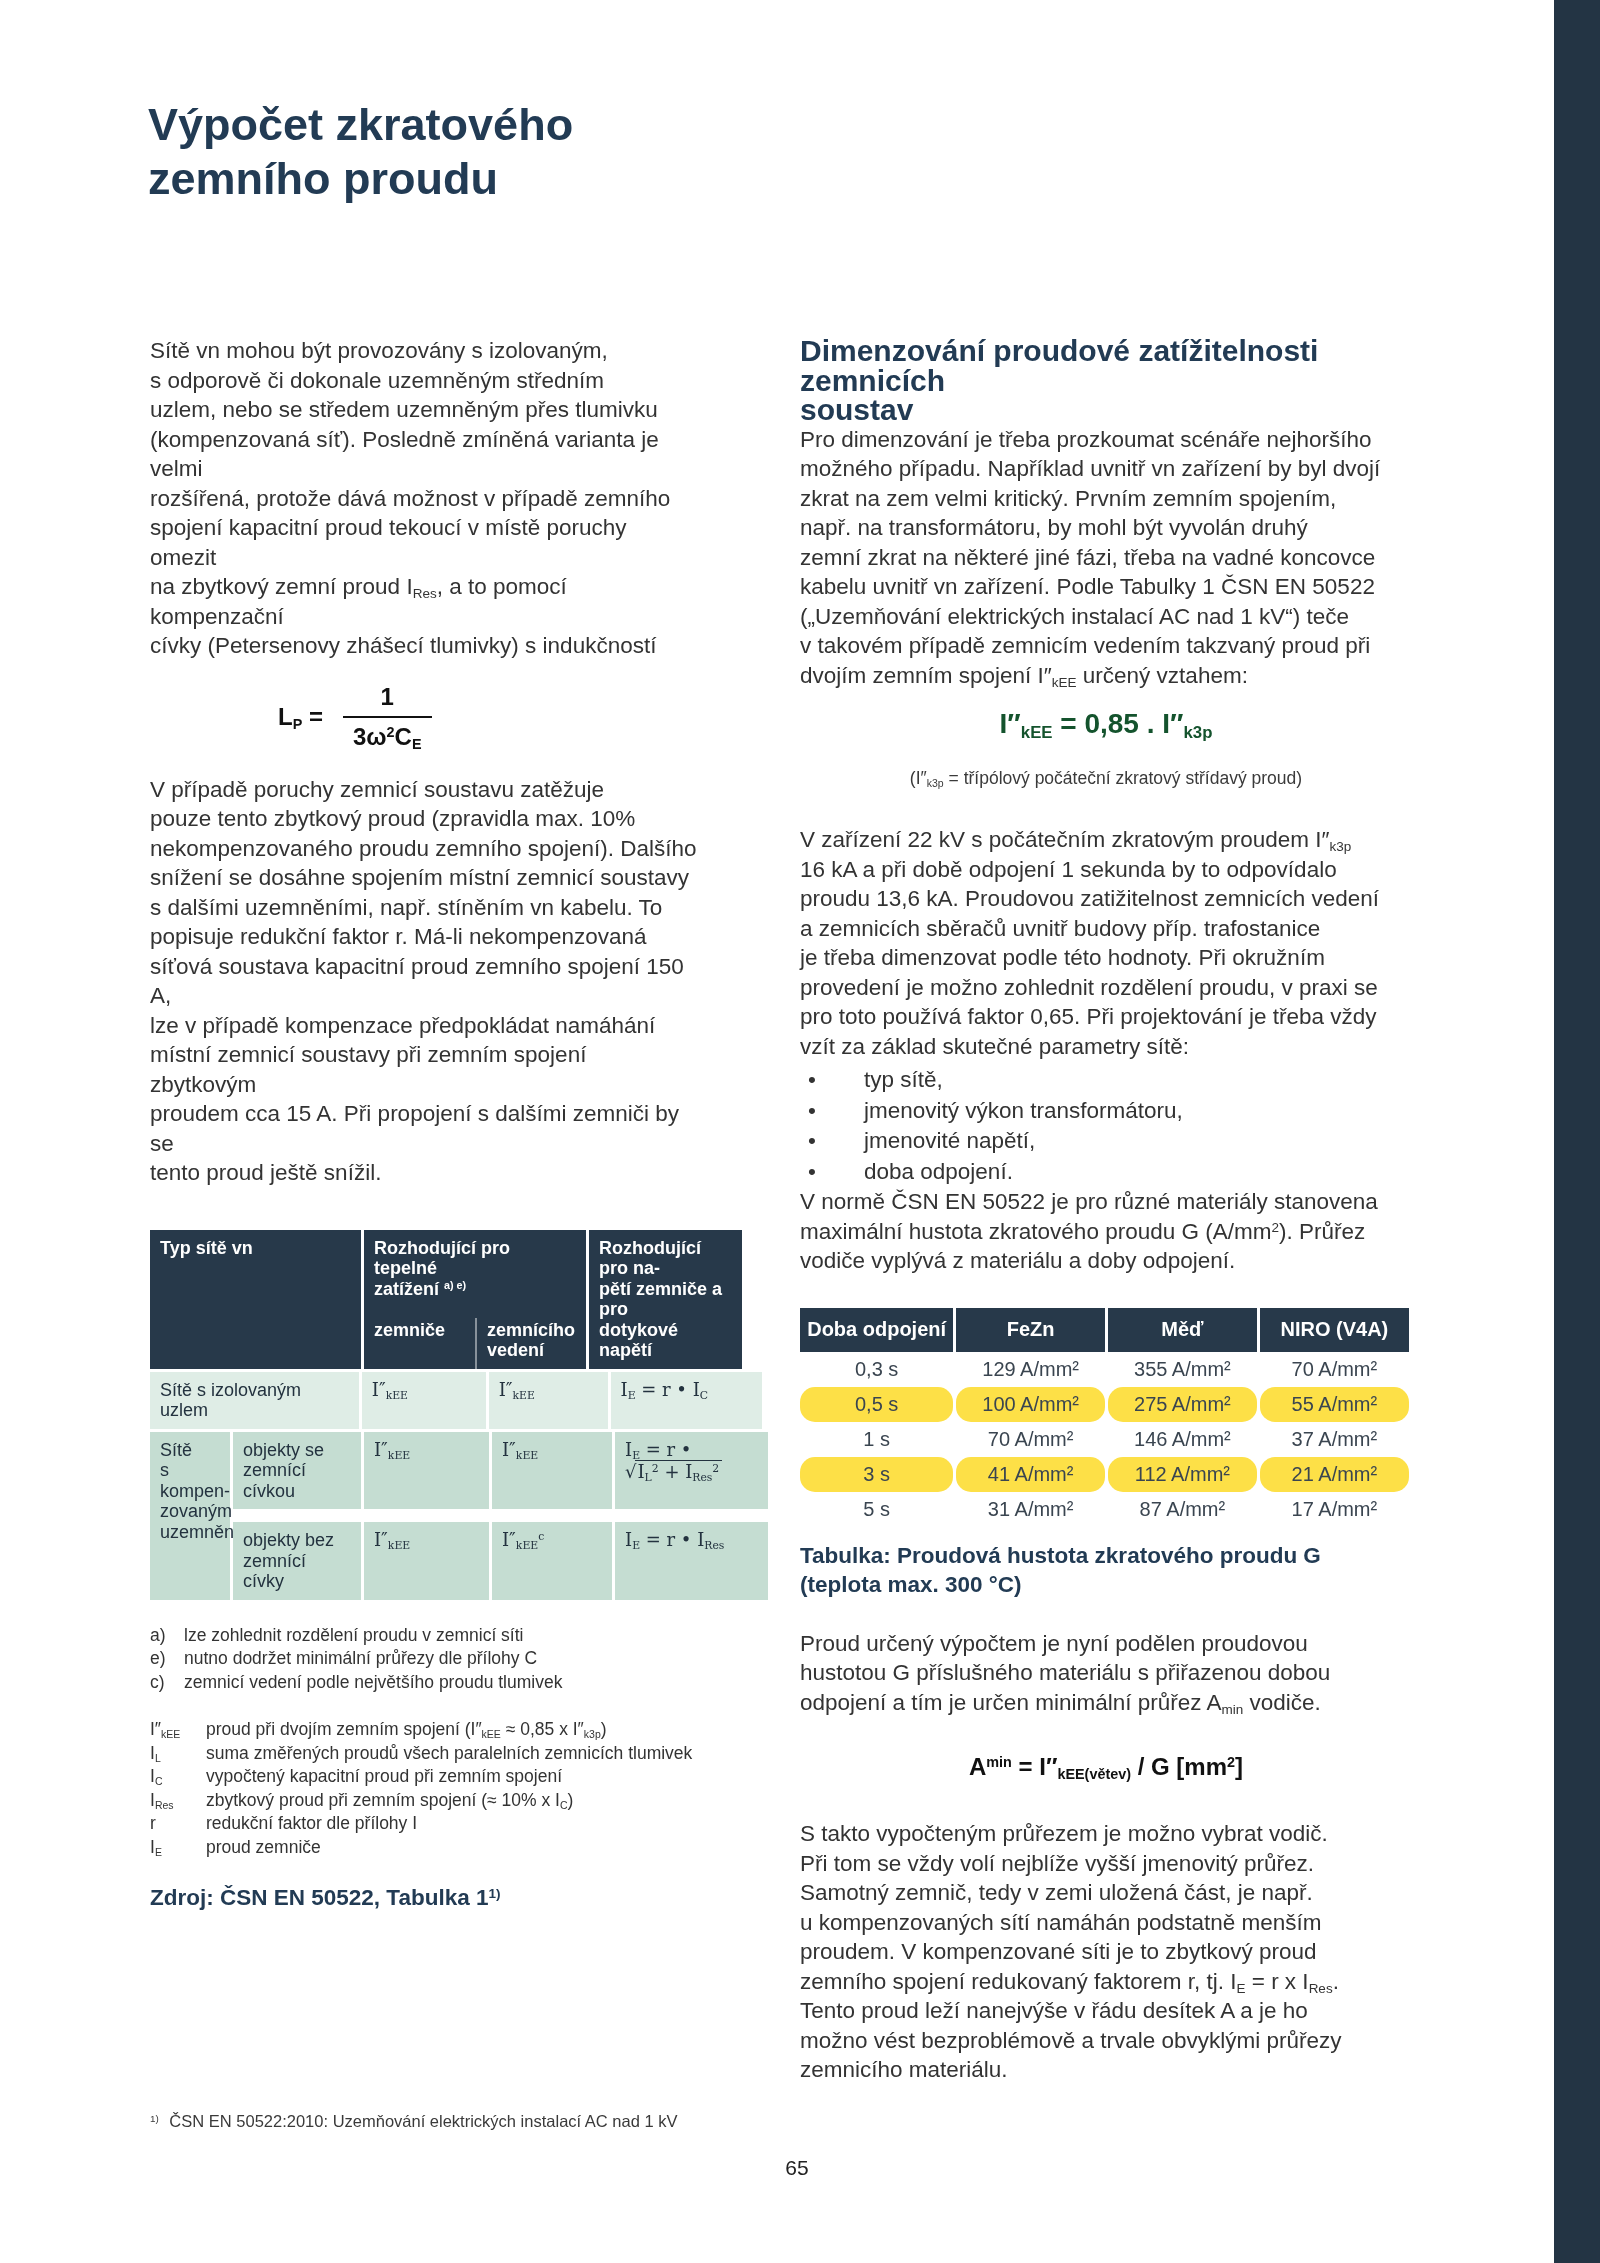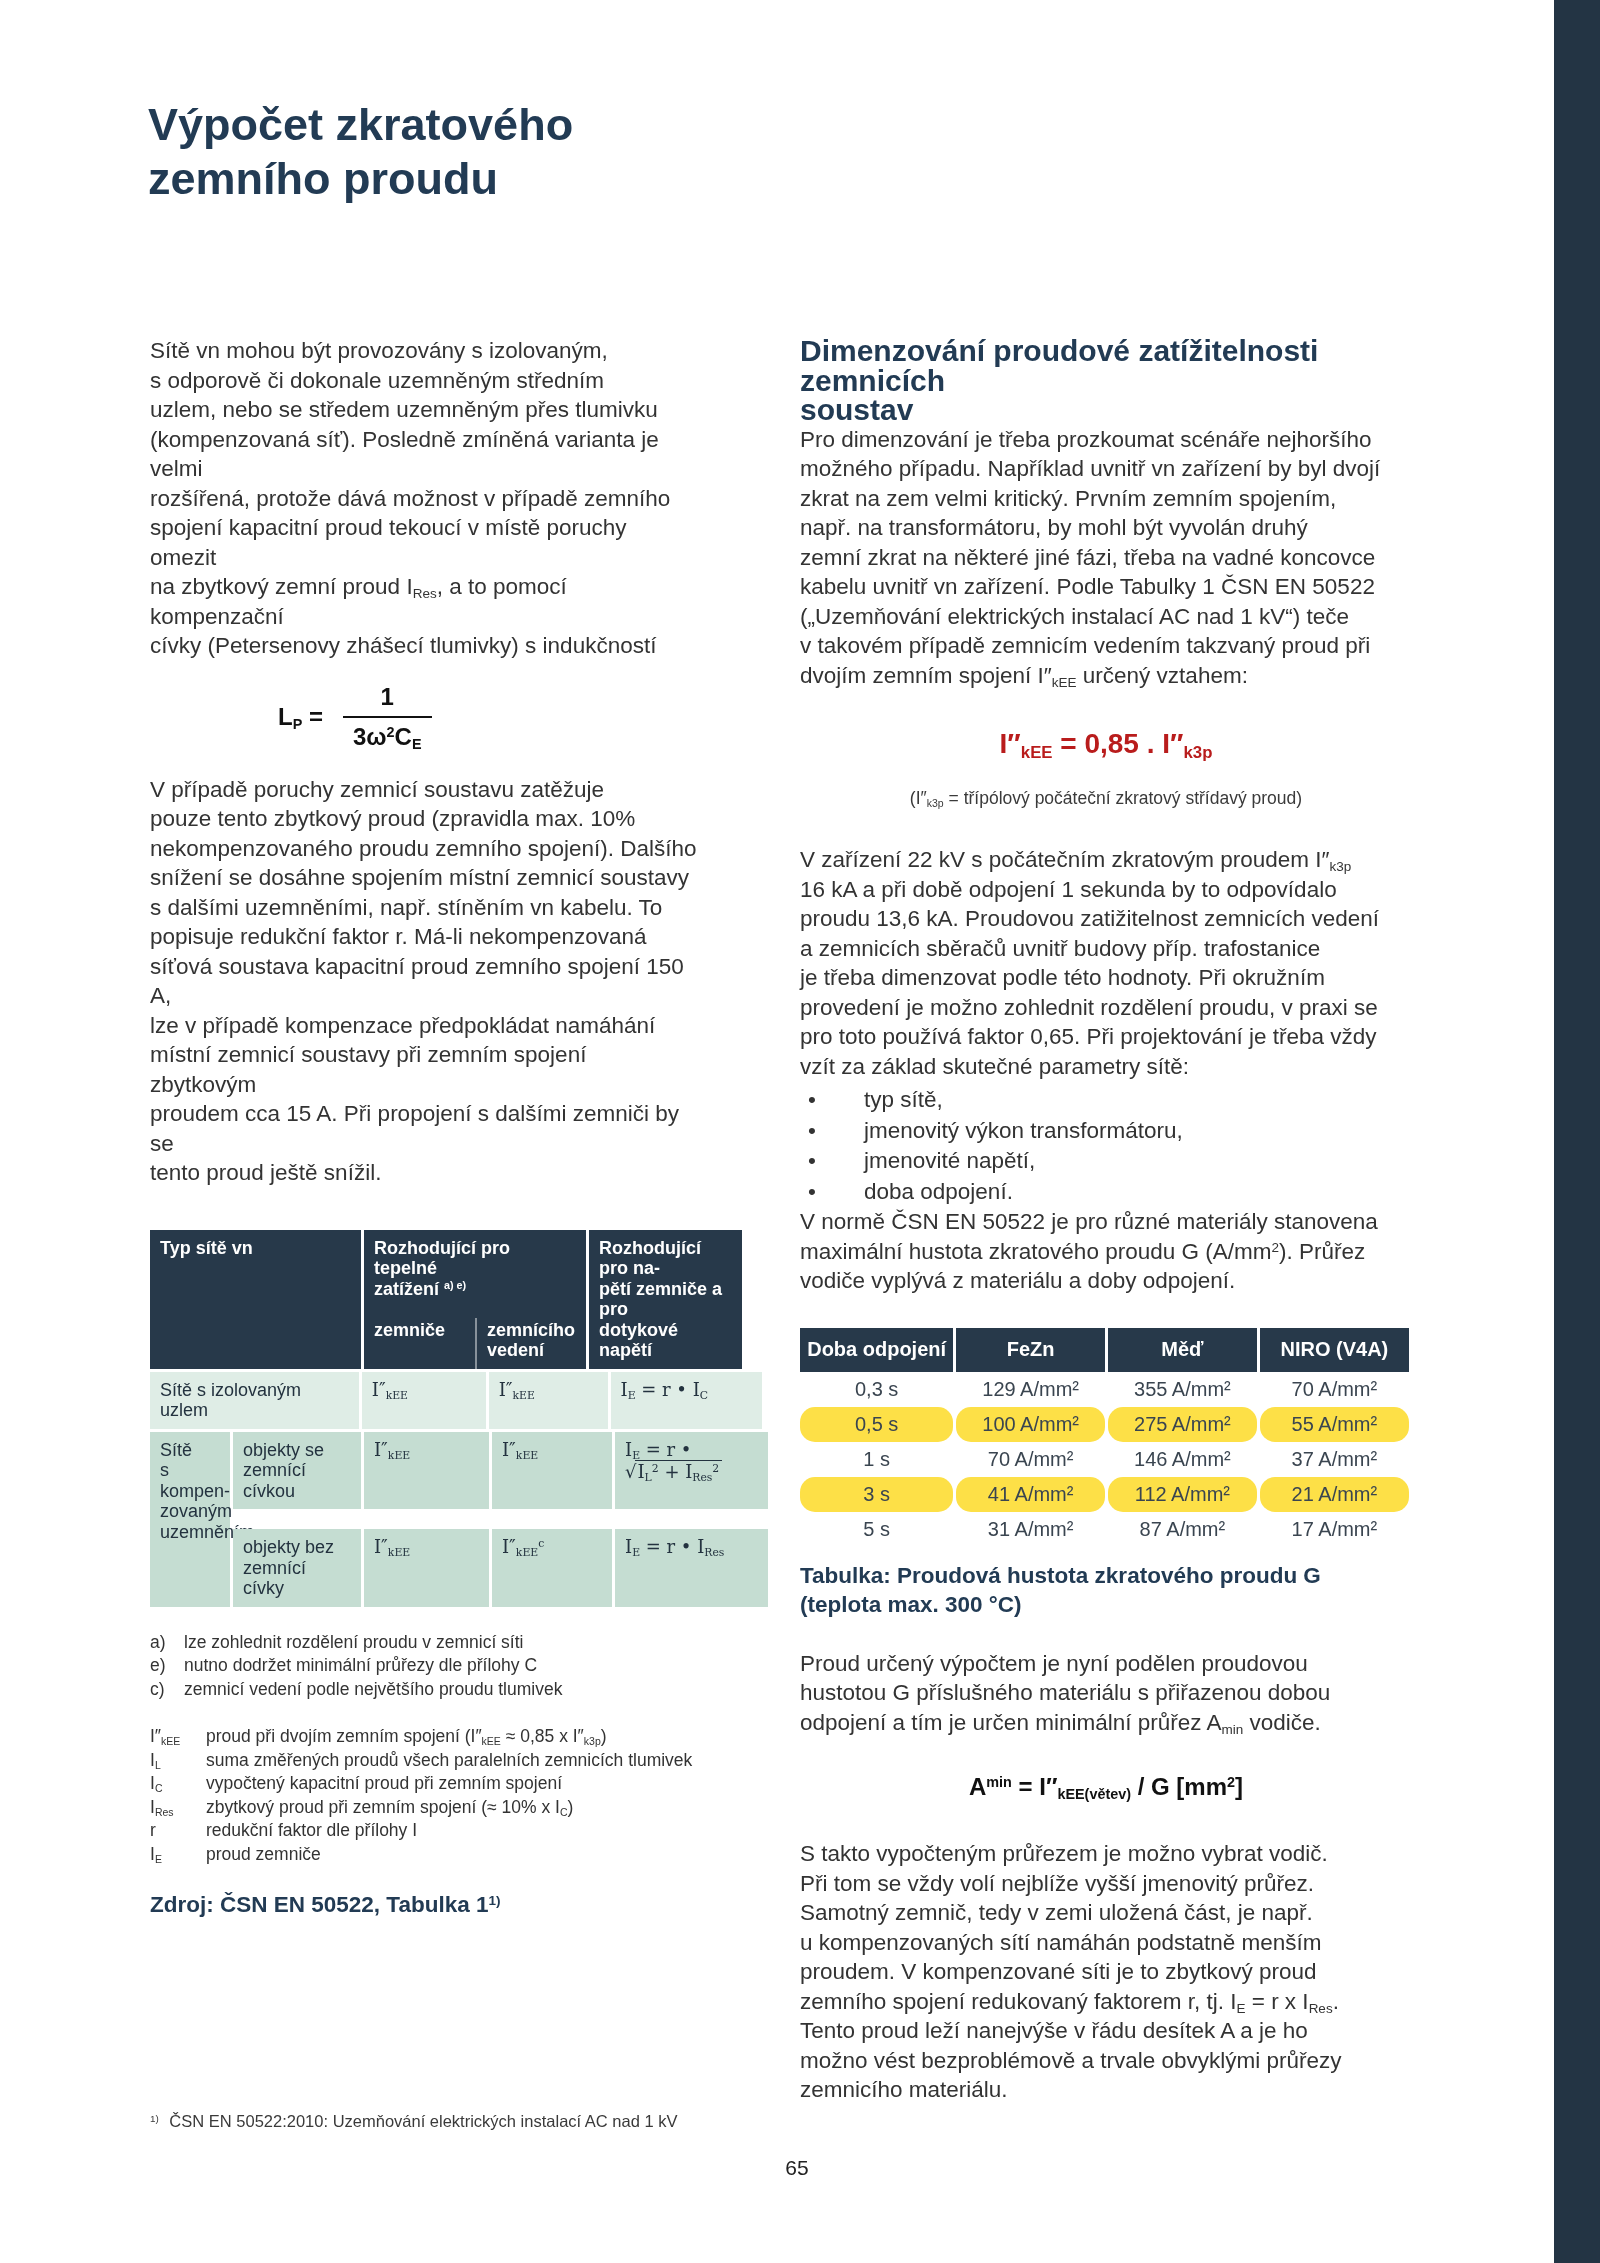--- a/index.html
+++ b/index.html
@@ -36,37 +36,37 @@
   .t1 .cell{padding:8px 10px;box-sizing:border-box;white-space:pre-line;color:#23323F;}
   .t1 .bg1{background:#DFEDE6;}
   .t1 .bg2{background:#C5DDD2;}
   .t1 .c-type{width:211px;}
   .t1 .c-sub{width:128px;}
   .t1 .c-e{width:125px;}
   .t1 .c-l{width:120px;}
   .t1 .c-v{width:153px;}
   .t1 .grp{display:flex;gap:3px;margin-top:3px;}
   .t1 .grp .typegroup{width:80px;padding:8px 10px;box-sizing:border-box;white-space:pre-line;color:#23323F;}
-  .t1 .grp .stack{display:flex;flex-direction:column;gap:20px;flex:1;}
+  .t1 .grp .stack{display:flex;flex-direction:column;gap:13px;flex:1;}
   .t1 .grp .stack .trow{margin-top:0;}
   .fm{font-family:"DejaVu Serif",serif;color:#2A445C;}
   .sqrt{display:inline-block;}
   .sqrt .rad{margin-right:-1px;}
   .sqrt .vinc{border-top:1.5px solid currentColor;padding:1px 3px 0 2px;display:inline-block;}
   
   .notes{margin-top:24px;font-size:17.5px;line-height:23.5px;color:#333;}
   .nrow{display:flex;}
   .nk{width:34px;flex:none;}
   .defs{margin-top:24px;font-size:17.5px;line-height:23.5px;color:#333;}
   .drow{display:flex;}
   .dsym{width:56px;flex:none;}
   .source{margin-top:26px;font-size:22.5px;font-weight:bold;color:#223B54;}
   
   .heading{margin:0;font-size:30px;line-height:29.5px;font-weight:bold;color:#223B54;white-space:pre-line;}
-  .formula1{margin-top:38px;text-align:center;font-size:28px;font-weight:bold;color:#b91c1c;}
+  .formula1{margin-top:18px;text-align:center;font-size:28px;font-weight:bold;color:#14532d;}
   .fnote{margin-top:28px;text-align:center;font-size:17.5px;color:#3a3a3a;}
   .mt36{margin-top:36px;}
   .bullets{list-style:none;margin:4px 0 0;padding:0;}
   .bullets li{display:flex;font-size:22.5px;line-height:30.5px;color:#333;}
   .bullets .dot{width:56px;flex:none;padding-left:8px;}
   .t2{margin-top:32px;border-collapse:separate;border-spacing:3px 0;margin-left:-3px;}
   .t2 th{background:#27394A;color:#fff;font-weight:bold;font-size:20px;height:44px;width:150px;padding:0 6px;}
   .t2 td{text-align:center;font-size:20px;height:33px;color:#3A4550;width:150px;}
   .t2 tr.alt td{background:#fde047;border-radius:15px;}
   .caption{margin-top:14px;font-size:22.5px;line-height:29px;font-weight:bold;color:#223B54;white-space:pre-line;}

